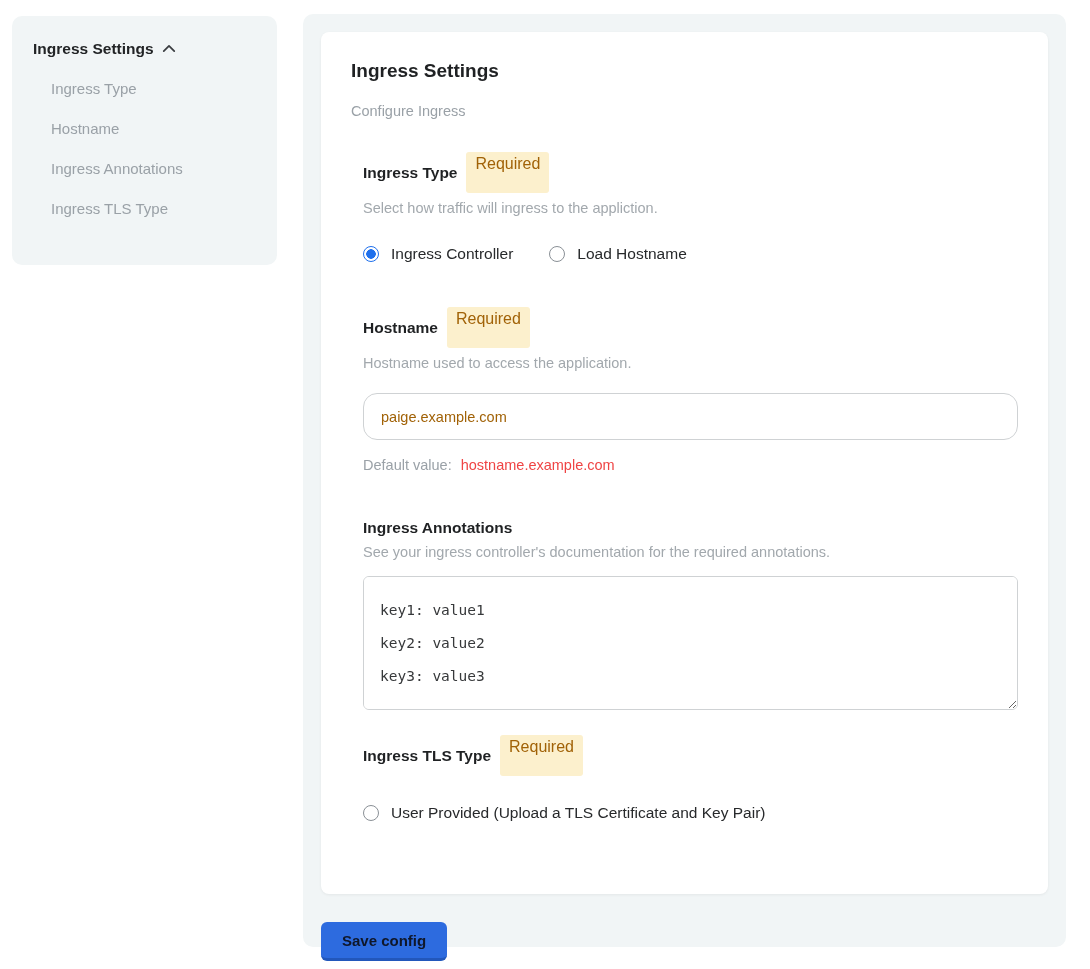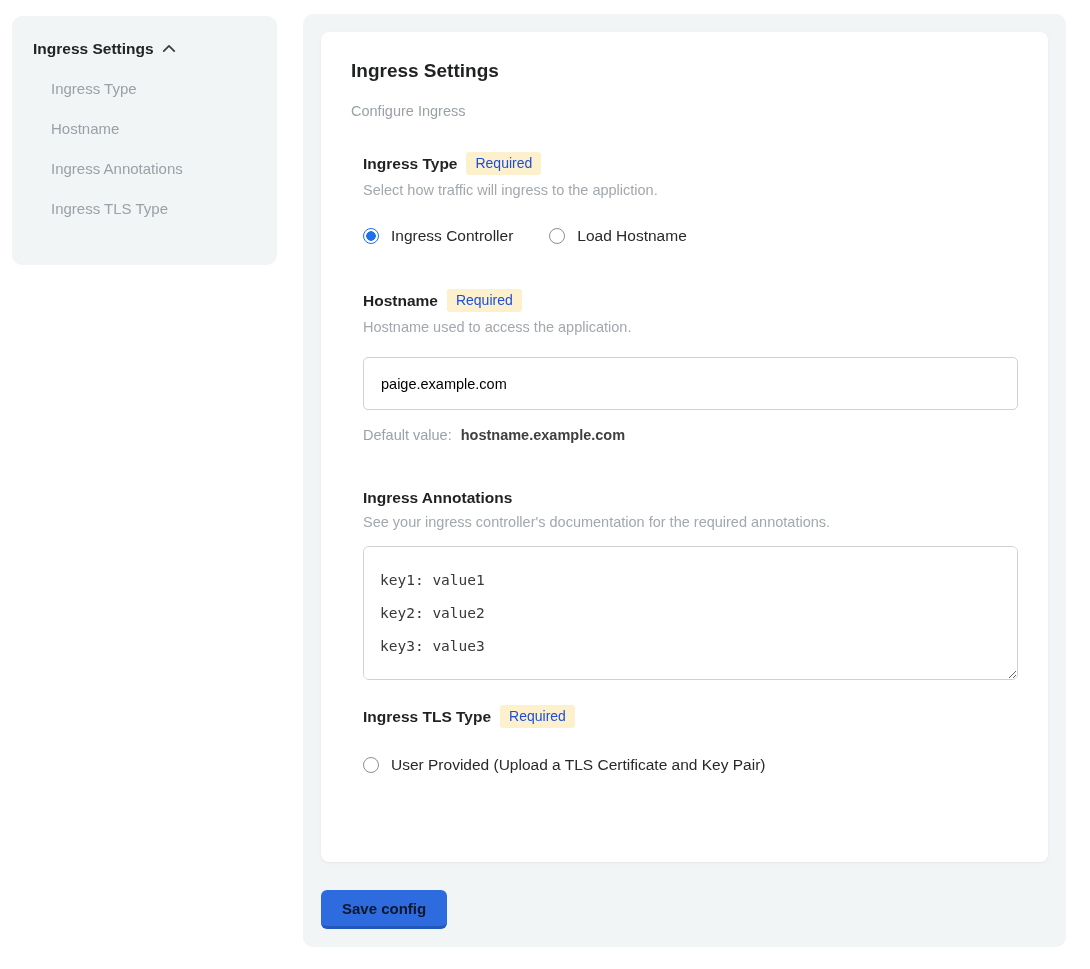--- a/index.html
+++ b/index.html
@@ -52,22 +52,22 @@
     padding: 28px 30px 72px 30px;
     min-height: 830px;
   }
   .card-title { font-size: 19px; font-weight: bold; color: #1f2123; }
   .card-subtitle { font-size: 14.5px; color: #9aa1a7; margin-top: 21px; }
 
   .sections { margin-left: 12px; }
   .label-row { display: flex; align-items: center; gap: 9px; }
   .sec-label { font-size: 15.5px; font-weight: bold; color: #1f2123; }
   .badge {
-    background: #fcf0cd; color: #1d4ed8;
-    font-size: 14px; padding: 3px 9px 4px 9px;
+    background: #fcf0cd; color: #a16207;
+    font-size: 16px; padding: 3px 9px 20px 9px;
     border-radius: 3px;
   }
   .desc { font-size: 14.5px; color: #a2a8ad; margin-top: 7px; }
 
   .section-ingress-type { margin-top: 33px; }
   .radio-row { display: flex; align-items: flex-end; gap: 36px; margin-top: 29px; }
   .radio-col { display: flex; flex-direction: column; gap: 24px; margin-top: 28px; }
   .radio-opt { display: flex; align-items: center; gap: 12px; cursor: pointer; }
   .radio-opt span { font-size: 15.5px; color: #27292b; }
   input[type="radio"] {
@@ -79,32 +79,32 @@
     cursor: pointer;
   }
   input[type="radio"]:checked {
     border-color: #1f70ec;
     background: radial-gradient(circle, #1f70ec 0 4.5px, transparent 5px);
   }
 
   .section-hostname { margin-top: 44px; }
   .text-input {
     margin-top: 22px;
-    width: 100%; height: 53px;
+    width: 100%; height: 47px;
     border: 1px solid #cfd2d4;
-    border-radius: 5px;
+    border-radius: 14px;
     padding: 0 17px;
-    font-size: 14.5px; color: #000000;
+    font-size: 14.5px; color: #a16207;
     font-family: "Liberation Sans", sans-serif;
     background: #fff;
     outline: none;
   }
   .default-line { margin-top: 17px; font-size: 14.5px; }
   .default-label { color: #9aa1a7; }
-  .default-value { color: #404040; font-weight: bold; margin-left: 5px; }
+  .default-value { color: #ef4444; font-weight: normal; margin-left: 5px; }
 
   .section-annotations { margin-top: 46px; }
   .annotations-area {
     margin-top: 16px;
     width: 100%; height: 134px;
     border: 1px solid #cfd2d4;
     border-radius: 6px;
     padding: 17px 16px;
     font-family: "DejaVu Sans Mono", "Liberation Mono", monospace;
     font-size: 14.5px; line-height: 33px; color: #37393b;

